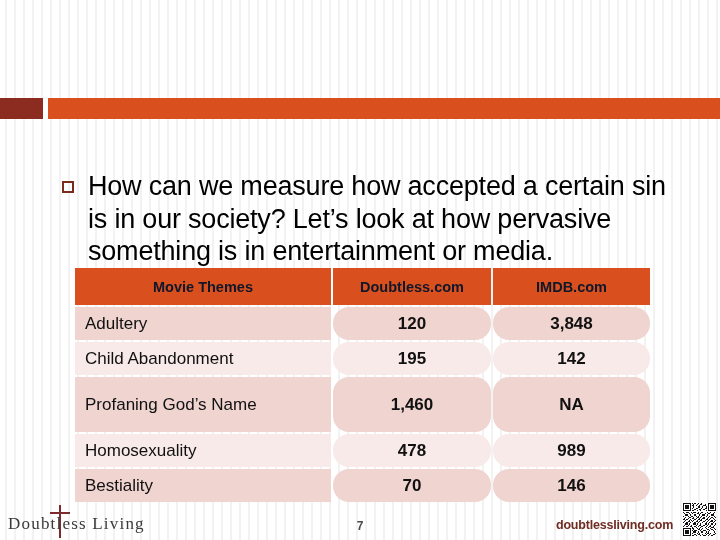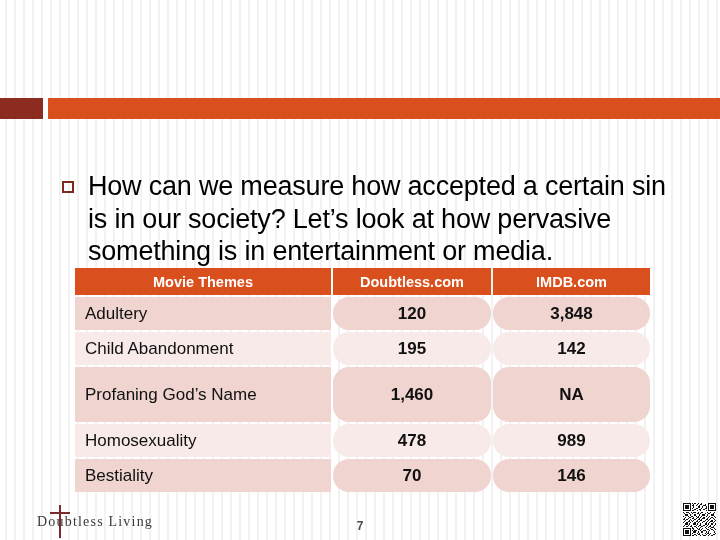--- a/index.html
+++ b/index.html
@@ -106,24 +106,24 @@
   #themes-table td {
     padding: 0;
     margin: 0;
   }
   #themes-table col.c1 { width: 256px; }
   #themes-table col.c2 { width: 158px; }
   #themes-table col.c3 { width: 157px; }
 
   #themes-table thead th {
     background: #D9501E;
-    color: #ffffff;
+    color: #0f172a;
     font-size: 14.5px;
     font-weight: bold;
-    height: 27px;
+    height: 37px;
     text-align: center;
     vertical-align: middle;
   }
 
   #themes-table tbody td {
     font-size: 17px;
     color: #111111;
     height: 33px;
     vertical-align: middle;
   }
@@ -148,25 +148,24 @@
     left: 8px;
     top: 505px;
     width: 130px;
     height: 34px;
   }
   #footer-logo .logo-text {
     position: absolute;
     left: 0px;
     top: 9px;
     font-family: "Liberation Serif", serif;
-    font-size: 14px;
+    font-size: 17px;
     letter-spacing: 1.2px;
     color: #3A3A3A;
     white-space: nowrap;
-    margin-left: 29px;
   }
   #footer-logo .logo-cross-v {
     position: absolute;
     left: 51px;
     top: 0px;
     width: 2px;
     height: 33px;
     background: #7B2B2B;
   }
   #footer-logo .logo-cross-h {
@@ -268,20 +267,21 @@
   </table>
 
   <div id="footer-logo">
     <div class="logo-cross-v"></div>
     <div class="logo-cross-h"></div>
     <div class="logo-text">Doubtless Living</div>
   </div>
 
   <div id="page-number">7</div>
 
+  <div id="footer-site">doubtlessliving.com</div>
 
   <div id="qr-code">
     <svg width="33" height="33" viewBox="0 0 29 29" shape-rendering="crispEdges">
       <rect width="29" height="29" fill="#ffffff"></rect>
       <g fill="#111111">
         <rect x="0" y="0" width="7" height="1"></rect>
           <rect x="0" y="6" width="7" height="1"></rect>
         <rect x="0" y="0" width="1" height="7"></rect>
           <rect x="6" y="0" width="1" height="7"></rect>
         <rect x="2" y="2" width="3" height="3"></rect>

